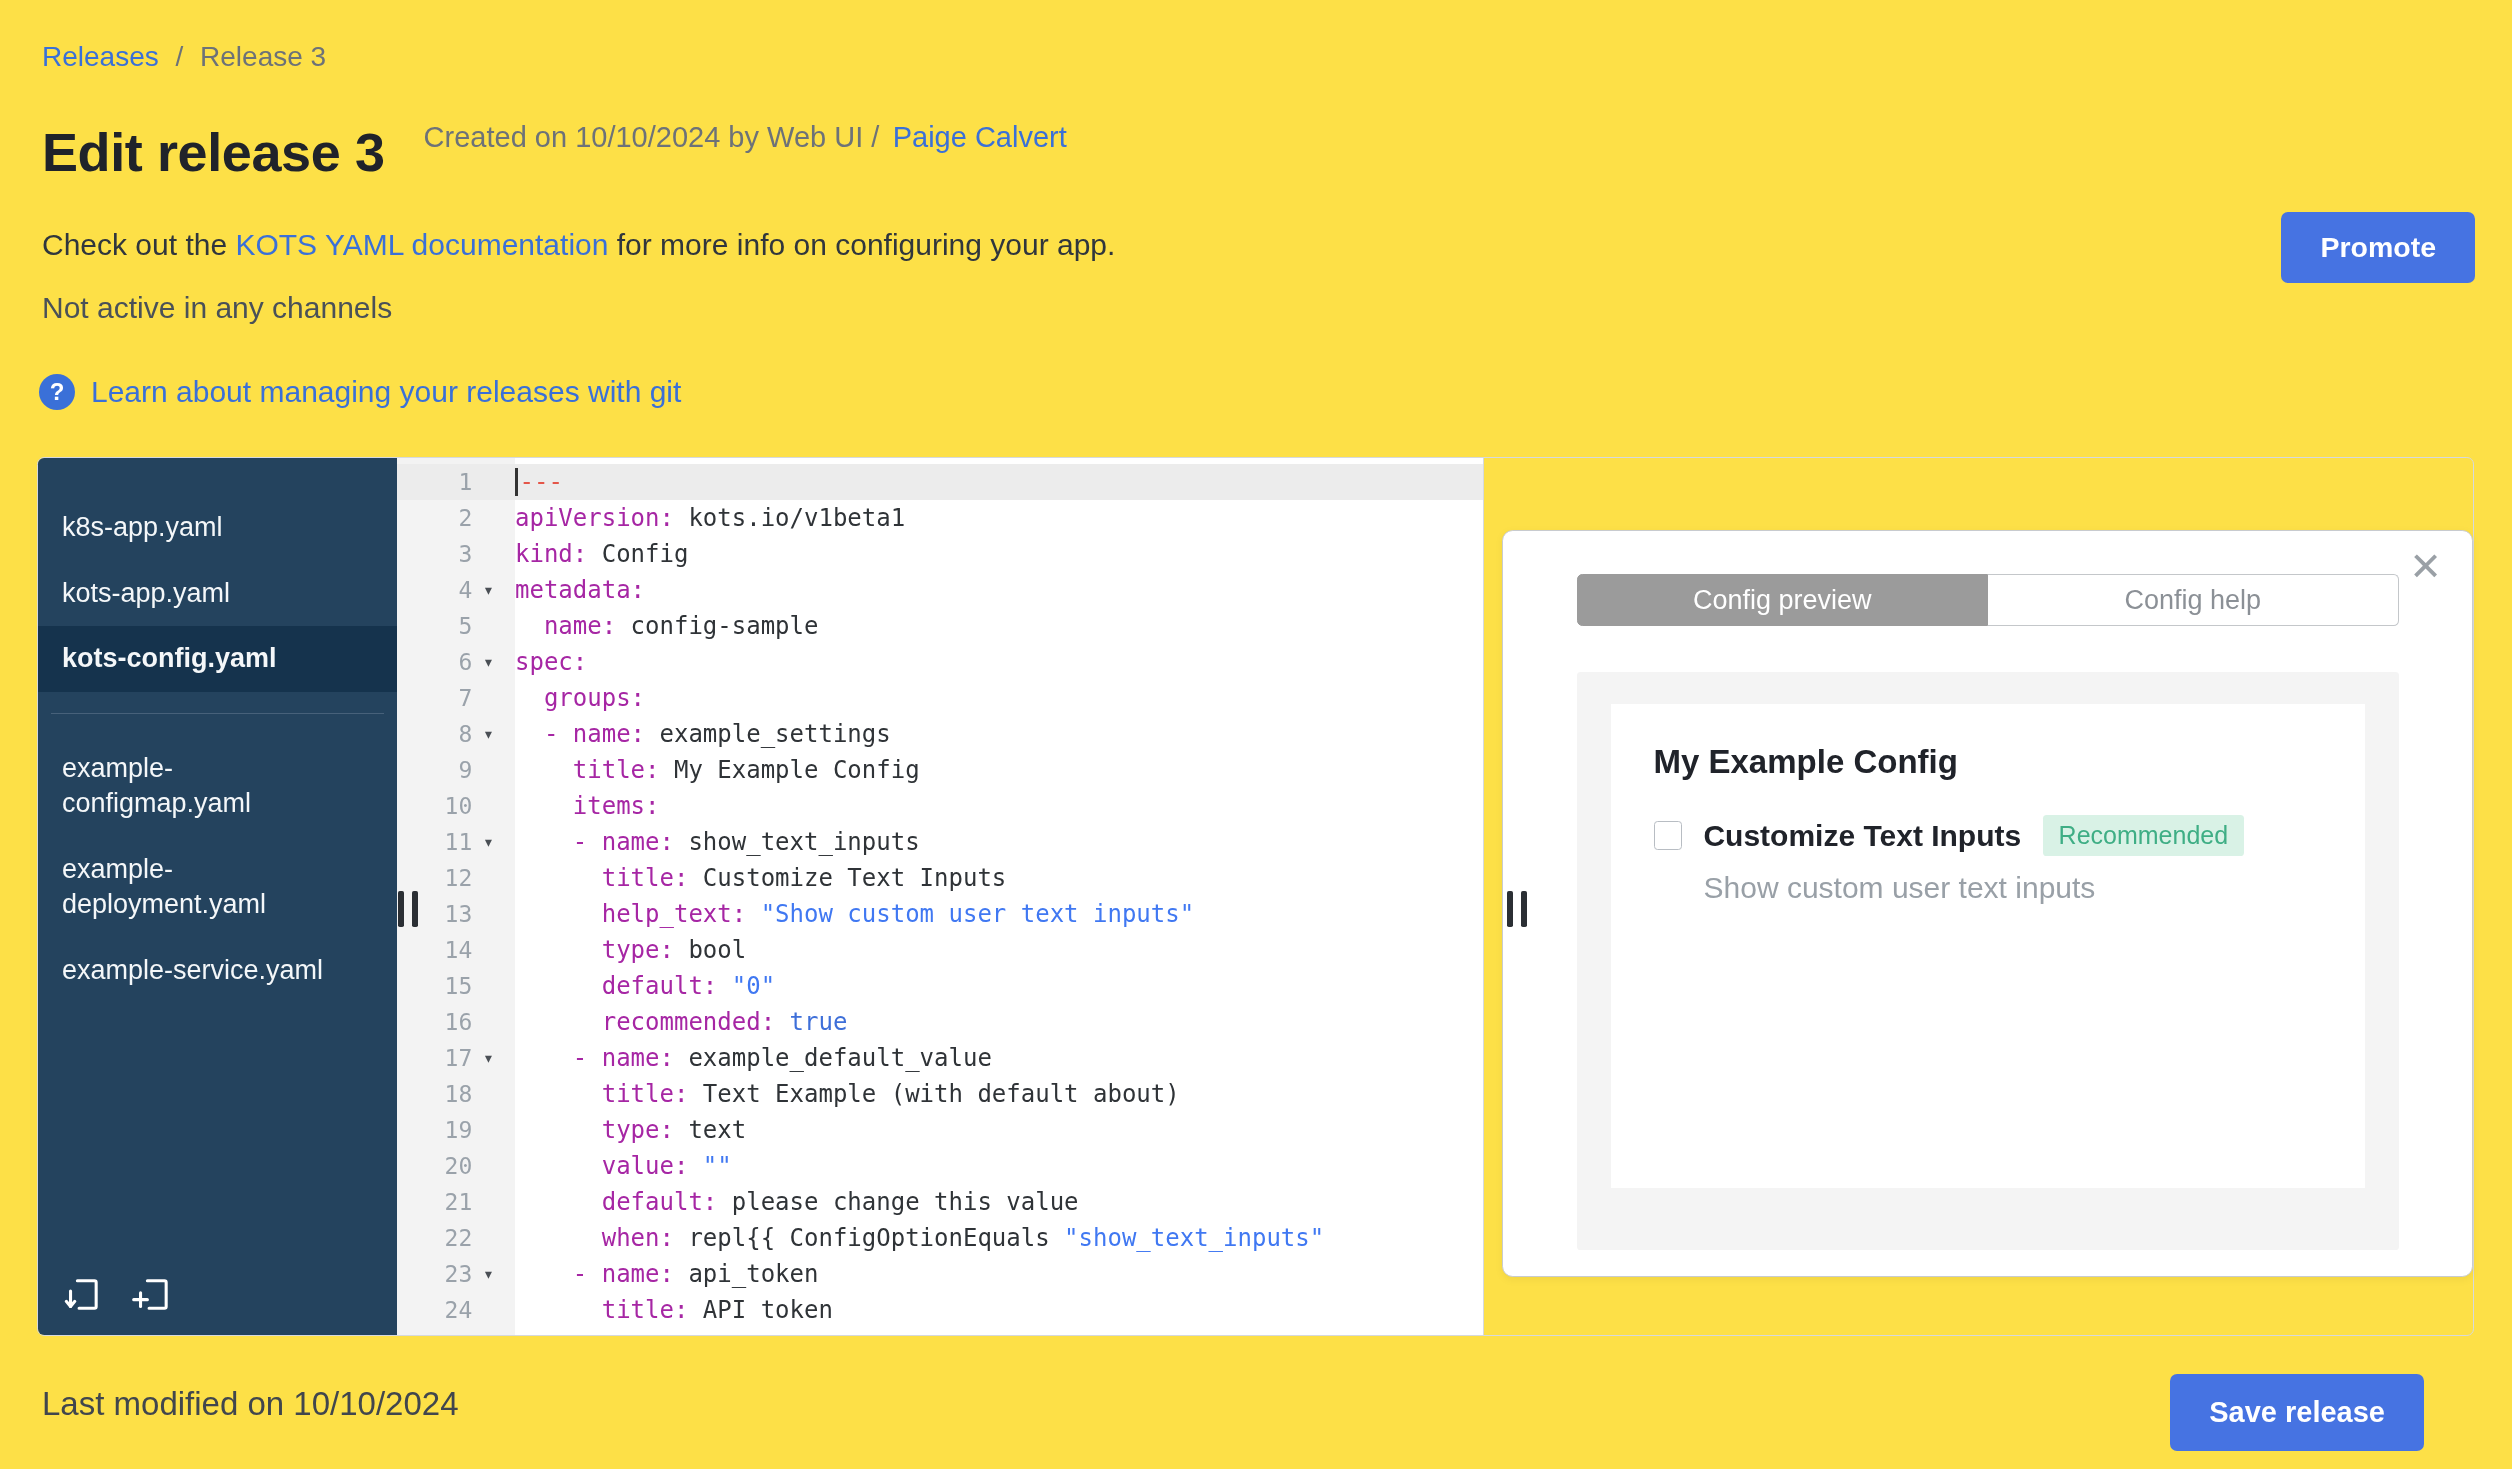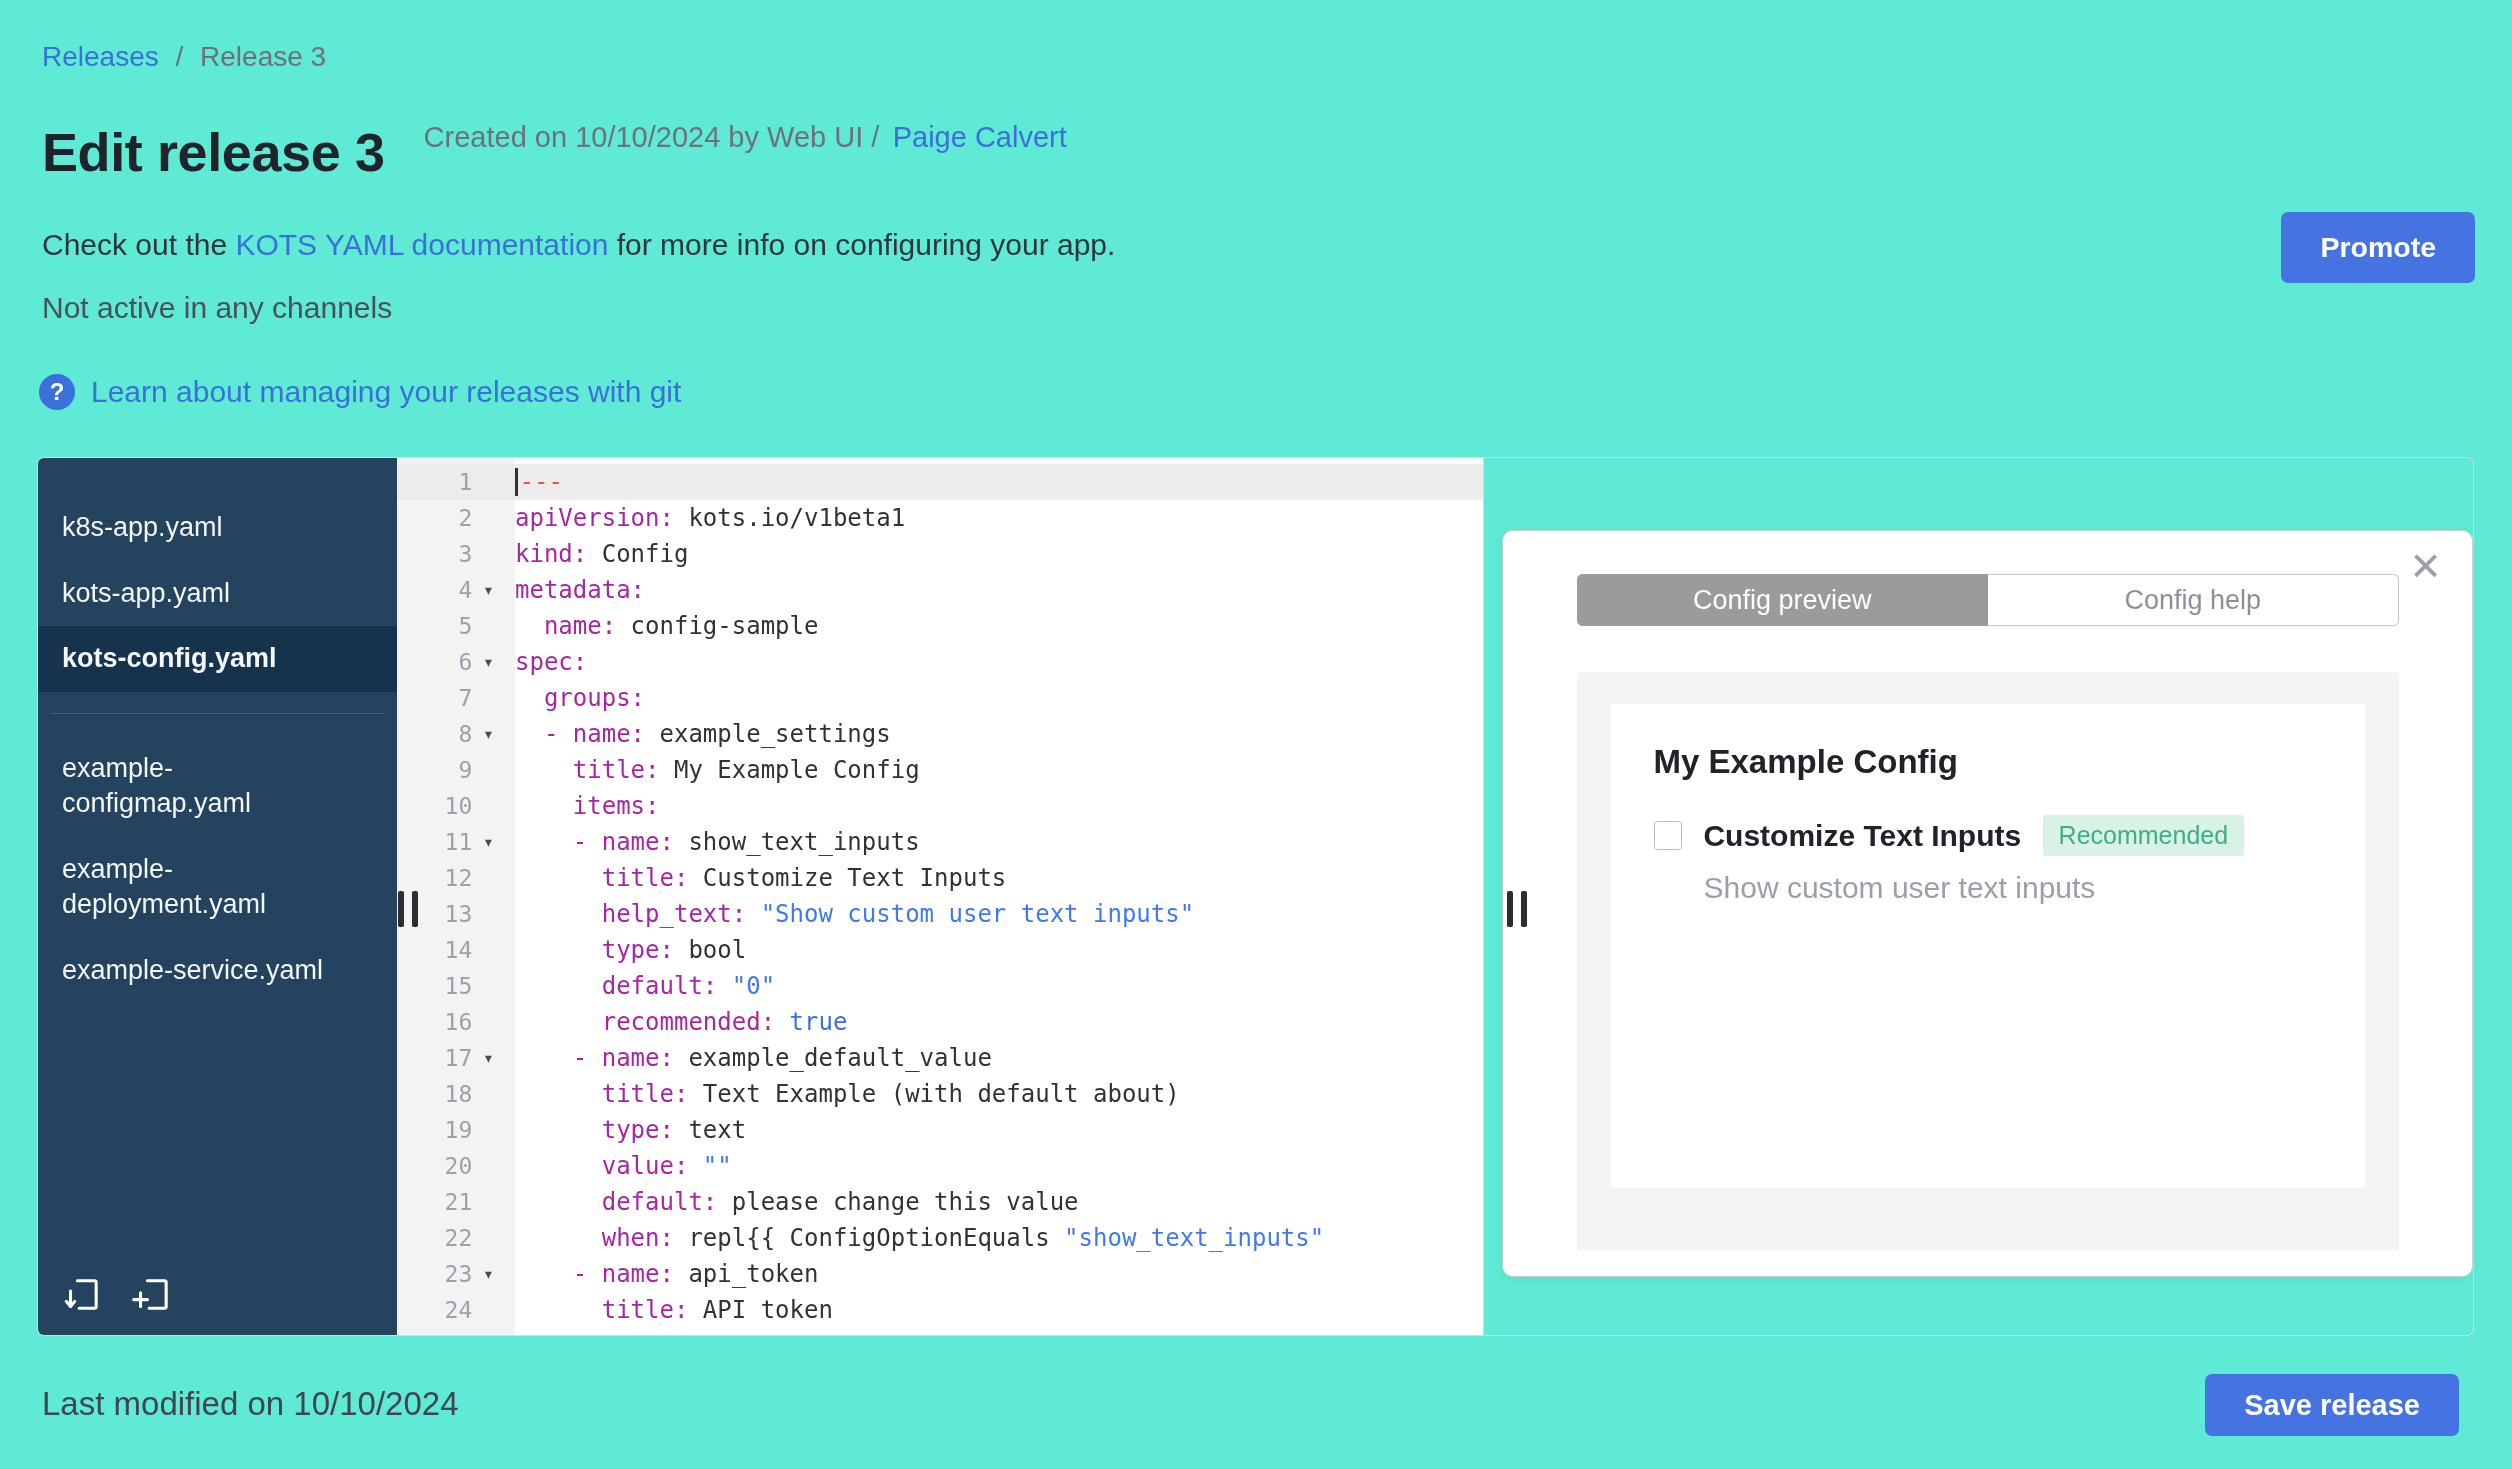--- a/index.html
+++ b/index.html
@@ -1,21 +1,21 @@
 <!DOCTYPE html>
 <html style="--link: #3a70d8; --accent: #4673e2; --sidebar: #24435e;font-size:14.3px"><head>
 <meta charset="utf-8">
 <style>
   * { box-sizing: border-box; }
   html,body { margin:0; padding:0; background:#ffffff; }
   .page {
     position: relative;
     width: 2512px;
     height: 1469px;
-    background: #5eead4;
+    background: #fde047;
     font-family: "Liberation Sans", sans-serif;
     color: #20232a;
     overflow: hidden;
   }
   a { cursor: pointer; text-decoration: none; color: var(--link); }
 
   
   .breadcrumb { position:absolute; left:42px; top:41px; font-size:28px; }
   .breadcrumb .sep, .breadcrumb .cur { color:#6d7278; }
   .breadcrumb .sep { margin:0 9px; }
@@ -29,21 +29,21 @@
   .channel-status { position:absolute; left:42px; top:291px; font-size:30px; color:#4a5158; }
 
   .git-row { position:absolute; left:39px; top:374px; display:flex; align-items:center; gap:16px; }
   .q-icon { width:36px; height:36px; border-radius:50%; background:var(--link); color:#fff;
             font-size:24px; font-weight:700; display:flex; align-items:center; justify-content:center; }
   .git-row a { font-size:30px; }
 
   .btn { border:none; background:var(--accent); color:#fff; font-family:"Liberation Sans",sans-serif;
          font-weight:700; border-radius:7.1px; cursor:pointer; }
   .promote { position:absolute; right:37px; top:212px; height:71px; padding:0 39px; font-size:28.5px; }
-  .save { position:absolute; right:53px; top:1374px; height:62px; padding:0 39px; font-size:29px; }
+  .save { position:absolute; right:88px; top:1374px; height:77px; padding:0 39px; font-size:29px; }
 
   
   .editor-shell { position:absolute; left:37px; top:457px; width:2437px; height:879px;
                   border:0.9px solid #d6d9dd; border-radius:7.1px; }
 
   
   .file-sidebar { position:absolute; left:0; top:0; bottom:0; width:359px;
                   background:var(--sidebar); border-radius:6.2px 0 0 6.2px; padding-top:37px; }
   .file-item { padding:15px 36px 15px 24px; font-size:27px; line-height:1.32; color:#f4f7f9;
                cursor:pointer; overflow-wrap:break-word; }

